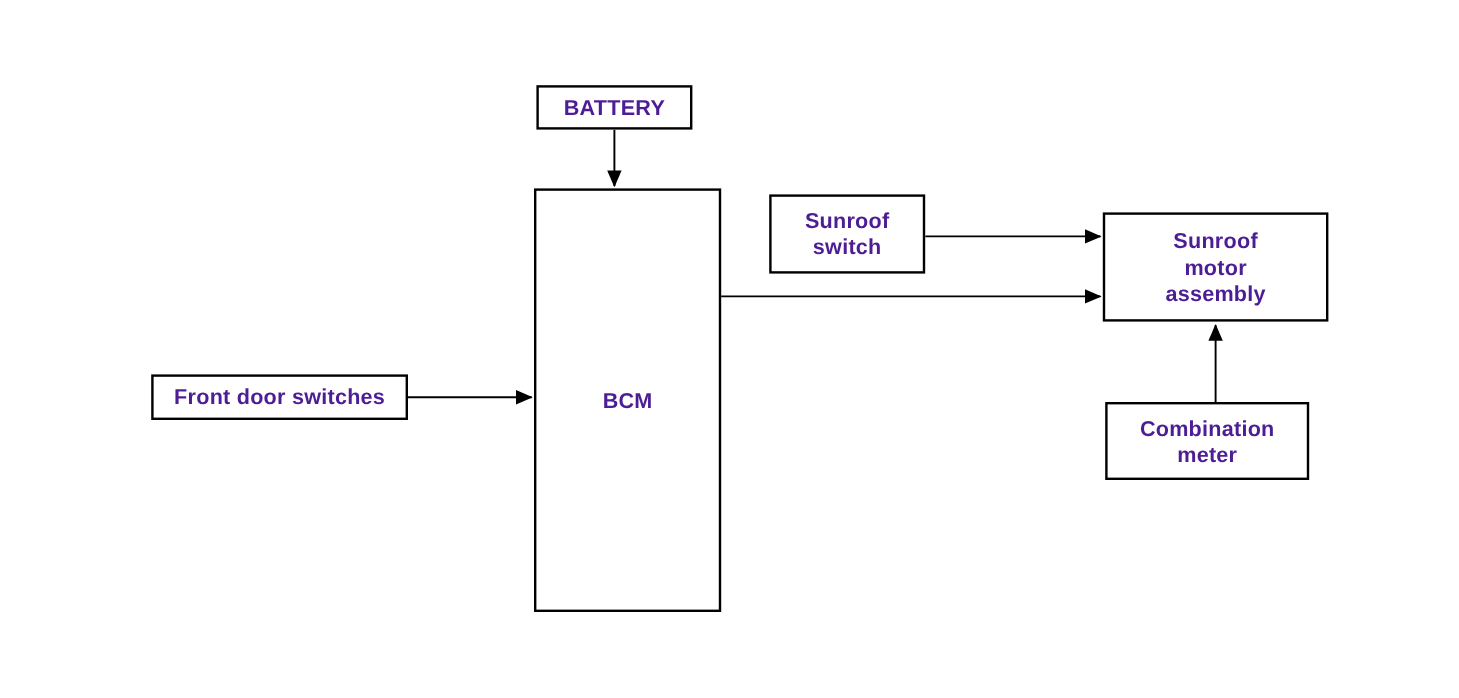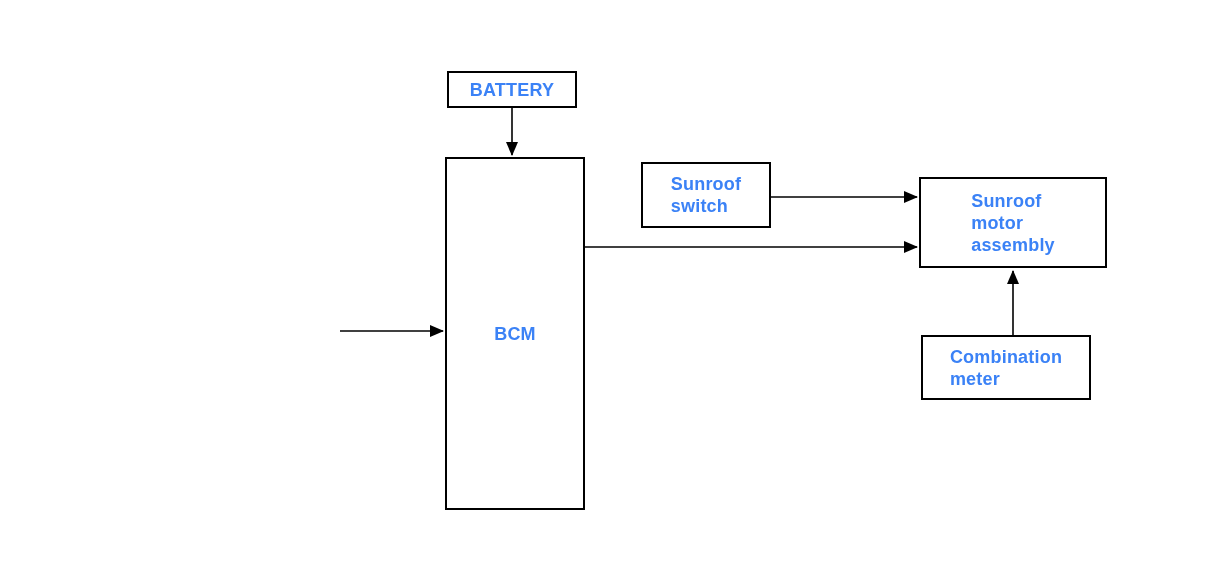--- a/index.html
+++ b/index.html
@@ -24,30 +24,30 @@
     pointer-events: none;
   }
   .node {
     position: absolute;
     box-sizing: border-box;
     border: 2px solid #000000;
     background: #ffffff;
     display: flex;
     align-items: center;
     justify-content: center;
-    text-align: left;
+    text-align: center;
     font-size: 18px;
     font-weight: 700;
-    color: #3b82f6;
+    color: #4c1d95;
     line-height: 22px;
     white-space: pre-line;
     letter-spacing: 0.2px;
   }
   #node-battery            { left: 447px; top: 71px;  width: 130px; height: 37px; }
-  #node-bcm                { left: 445px; top: 157px; width: 140px; height: 353px; }
+  #node-bcm                { left: 445px; top: 157px; width: 156px; height: 353px; }
   #node-sunroof-switch     { left: 641px; top: 162px; width: 130px; height: 66px; }
   #node-sunroof-motor      { left: 919px; top: 177px; width: 188px; height: 91px; }
   #node-combination-meter  { left: 921px; top: 335px; width: 170px; height: 65px; }
   #node-front-door         { left: 126px; top: 312px; width: 214px; height: 38px; }
 </style>
 </head>
 <body>
 
 <div id="canvas">
 
@@ -86,14 +86,17 @@
     <span>Sunroof
 motor
 assembly</span>
   </div>
 
   <div class="node" id="node-combination-meter">
     <span>Combination
 meter</span>
   </div>
 
+  <div class="node" id="node-front-door">
+    <span>Front door switches</span>
+  </div>
 
 </div>
 
 </body></html>

